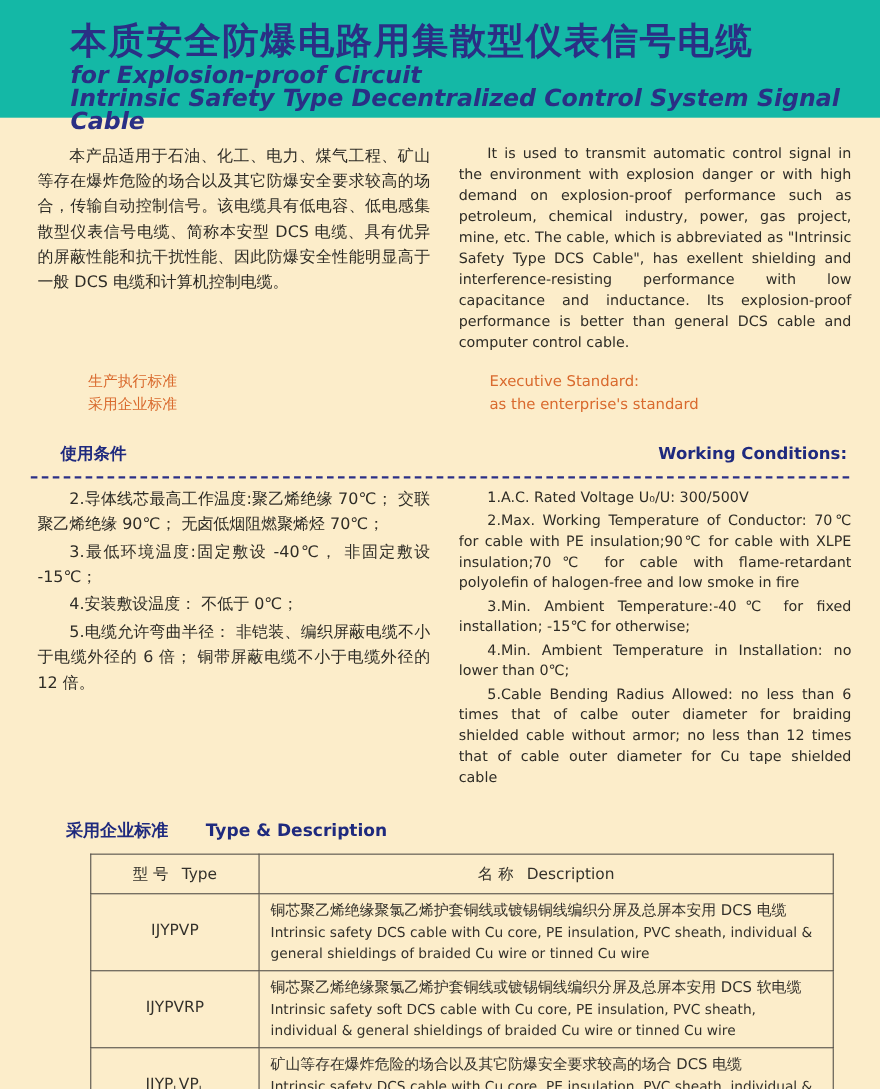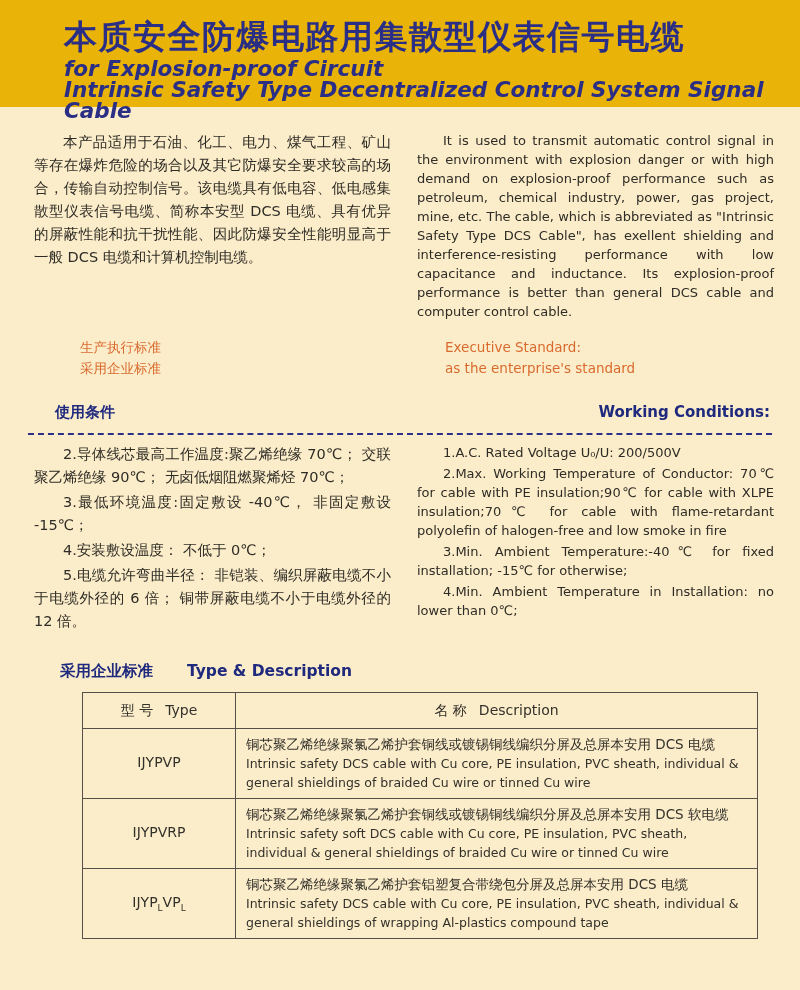--- a/index.html
+++ b/index.html
@@ -7,21 +7,21 @@
     width:800px;height:990px;
     background:#fcedca;
     font-family:"DejaVu Sans","Liberation Sans",sans-serif;
     color:#33312b;
     -webkit-font-smoothing:antialiased;
   }
   .page{width:800px;height:990px;overflow:hidden;position:relative;}
 
   
   .header{
-    background:#eab308;
+    background:#14b8a6;
     box-sizing:border-box;
     height:107px;
     padding:18px 20px 0 64px;
   }
   .title-zh{
     margin:0;
     font-size:33px;
     font-weight:bold;
     letter-spacing:1.5px;
     color:#2a2f85;
@@ -205,24 +205,25 @@
   <hr class="divider">
 
   <div class="cols lists-row">
     <div class="col">
       <p class="li-zh">2.导体线芯最高工作温度:聚乙烯绝缘 70℃； 交联聚乙烯绝缘 90℃； 无卤低烟阻燃聚烯烃 70℃；</p>
       <p class="li-zh">3.最低环境温度:固定敷设 -40℃， 非固定敷设 -15℃；</p>
       <p class="li-zh">4.安装敷设温度： 不低于 0℃；</p>
       <p class="li-zh">5.电缆允许弯曲半径： 非铠装、编织屏蔽电缆不小于电缆外径的 6 倍； 铜带屏蔽电缆不小于电缆外径的 12 倍。</p>
     </div>
     <div class="col">
-      <p class="li-en">1.A.C. Rated Voltage U₀/U: 200/500V</p>
+      <p class="li-en">1.A.C. Rated Voltage U₀/U: 300/500V</p>
       <p class="li-en">2.Max. Working Temperature of Conductor: 70℃ for cable with PE insulation;90℃ for cable with XLPE insulation;70℃ for cable with flame-retardant polyolefin of halogen-free and low smoke in fire</p>
       <p class="li-en">3.Min. Ambient  Temperature:-40℃ for fixed installation; -15℃ for otherwise;</p>
       <p class="li-en">4.Min. Ambient Temperature in Installation: no lower than 0℃;</p>
+      <p class="li-en">5.Cable Bending Radius Allowed:  no less than 6 times that of calbe outer diameter for braiding shielded cable without armor; no less than 12 times that of cable outer diameter for Cu tape shielded cable</p>
     </div>
   </div>
 
   <h3 class="type-head">
     <span>采用企业标准</span><span class="en-part">Type &amp; Description</span>
   </h3>
 
   <table class="type-table">
     <colgroup>
         <col class="col-type">
@@ -249,21 +250,21 @@
       <tr>
         <td class="type-cell"><span>IJYPVRP</span><sub></sub><span></span><sub></sub></td>
         <td class="desc-cell">
           <div class="desc-zh">铜芯聚乙烯绝缘聚氯乙烯护套铜线或镀锡铜线编织分屏及总屏本安用 DCS 软电缆</div>
           <div class="desc-en">Intrinsic safety soft DCS cable with Cu core, PE insulation, PVC sheath, individual &amp; general shieldings of braided Cu wire or tinned Cu wire</div>
         </td>
       </tr>
       <tr>
         <td class="type-cell"><span>IJYP</span><sub>L</sub><span>VP</span><sub>L</sub></td>
         <td class="desc-cell">
-          <div class="desc-zh">铜芯聚乙烯绝缘聚氯乙烯护套铝塑复合带绕包分屏及总屏本安用 DCS 电缆</div>
+          <div class="desc-zh">矿山等存在爆炸危险的场合以及其它防爆安全要求较高的场合 DCS 电缆</div>
           <div class="desc-en">Intrinsic safety DCS cable with Cu core, PE insulation, PVC sheath, individual &amp; general shieldings of wrapping Al-plastics compound tape</div>
         </td>
       </tr>
 
     </tbody>
   </table>
 
 </div>
 
 </body></html>

